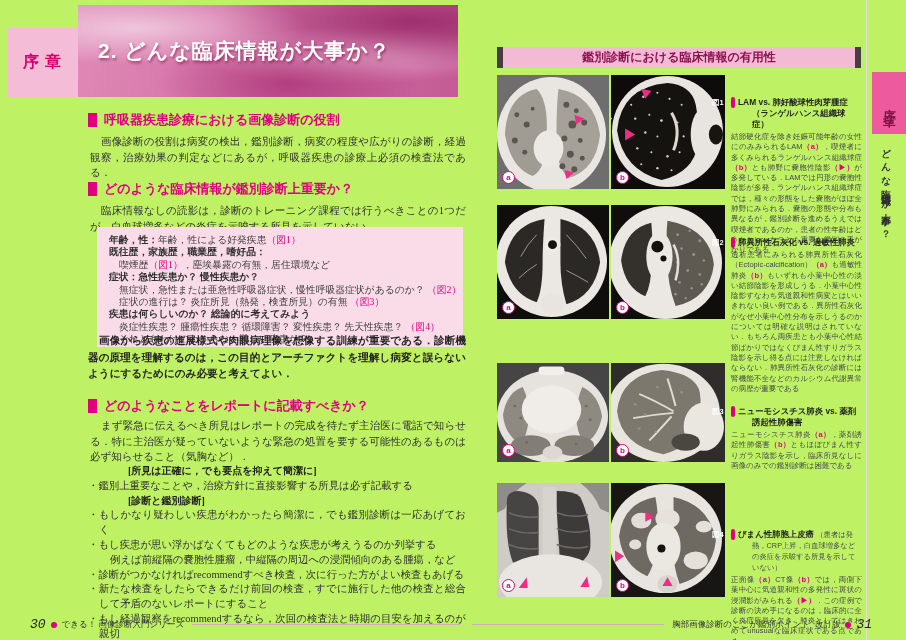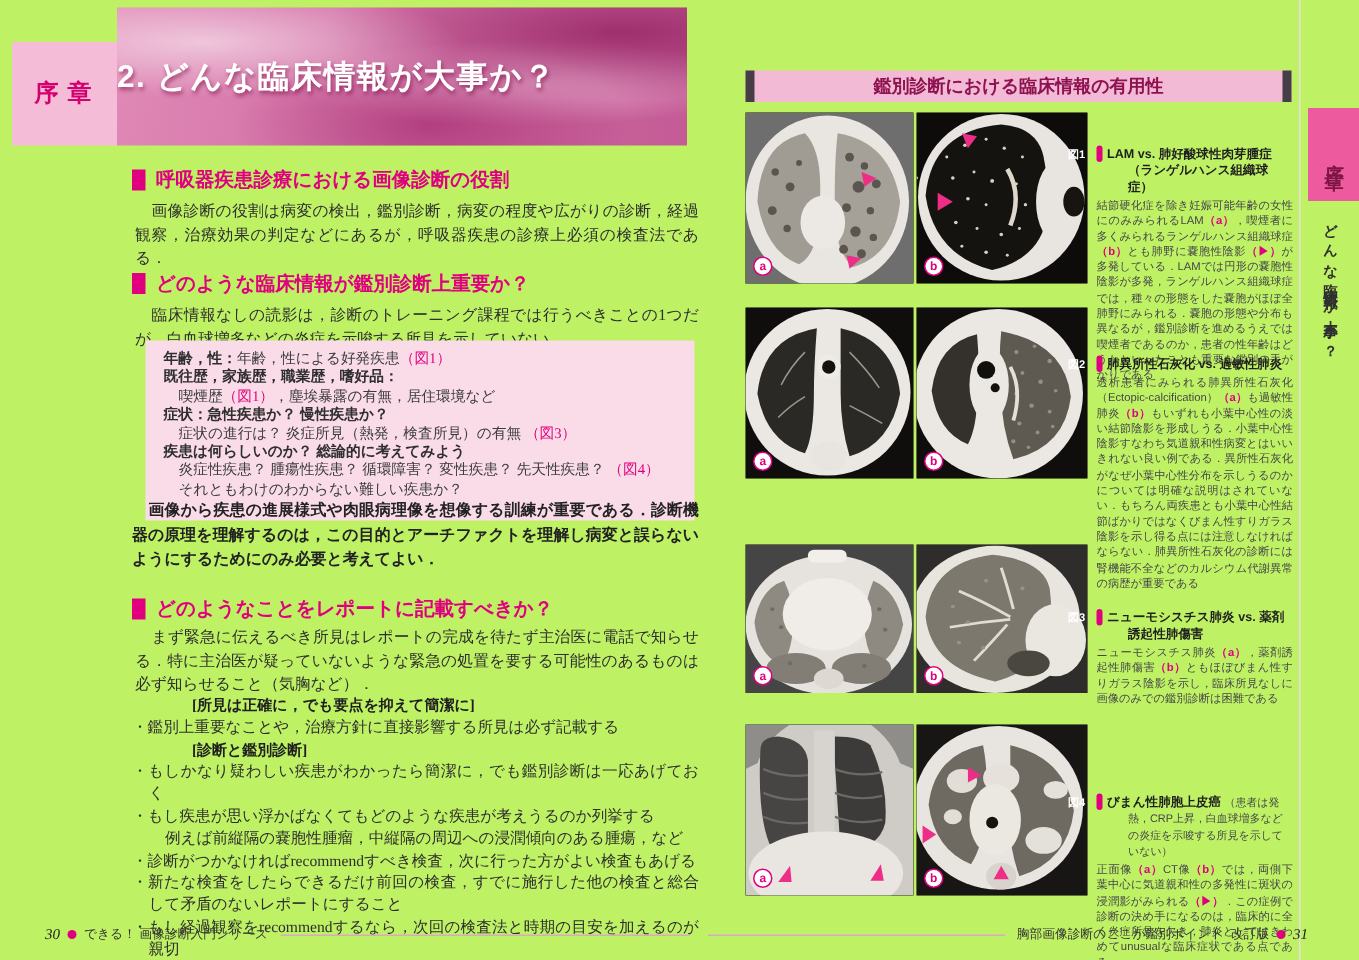--- a/index.html
+++ b/index.html
@@ -9,21 +9,21 @@
   .l-tab{position:absolute;left:8px;top:28px;width:70px;height:69px;background:#f4bcd7;
          display:flex;align-items:center;justify-content:center;color:#d4006e;
          font-size:16px;font-weight:bold;letter-spacing:6px;padding-left:4px;box-sizing:border-box;}
   .l-banner{position:absolute;left:78px;top:5px;width:380px;height:92px;display:flex;align-items:center;
     background:
       radial-gradient(ellipse at 15% 25%, rgba(255,255,255,.55), rgba(255,255,255,0) 38%),
       radial-gradient(ellipse at 55% 85%, rgba(150,20,95,.50), rgba(150,20,95,0) 45%),
       radial-gradient(ellipse at 88% 18%, rgba(125,8,75,.55), rgba(125,8,75,0) 42%),
       radial-gradient(ellipse at 72% 55%, rgba(255,230,242,.45), rgba(255,230,242,0) 40%),
       linear-gradient(100deg,#e089b6,#cf6ba2 55%,#c45b96);}
-  .l-title{color:#fff;font-size:21px;font-weight:bold;padding-left:0;letter-spacing:1px;
+  .l-title{color:#fff;font-size:21px;font-weight:bold;padding-left:20px;letter-spacing:1px;
            text-shadow:1px 2px 3px rgba(120,0,60,.6);}
   .h-sec{position:absolute;left:88px;color:#e0007f;font-size:13px;font-weight:bold;
          display:flex;align-items:center;justify-content:center;}
   .sq{width:9px;height:14px;background:#e0007f;display:inline-block;margin-right:7px;}
   .para{position:absolute;left:90px;width:376px;font-family:"Liberation Serif",serif;
         font-size:10.5px;color:#2e2e2e;line-height:15.5px;text-align:justify;text-indent:11px;}
   .clbox{position:absolute;left:97px;top:227px;width:366px;height:120px;background:#fadce9;
          padding:7px 10px 0 12px;box-sizing:border-box;}
   .cl-line{font-size:9.8px;line-height:12.4px;color:#3c3c3c;font-family:"Liberation Serif",serif;white-space:nowrap;}
   .cl-sub{padding-left:10px;}
@@ -32,21 +32,21 @@
   .note{position:absolute;left:88px;top:332px;width:378px;font-size:10.6px;font-weight:bold;color:#222;
         line-height:16.5px;text-indent:11px;text-align:justify;}
   .rep{position:absolute;left:88px;top:464px;width:378px;}
   .rep-h{font-family:"Liberation Serif",serif;font-weight:bold;font-size:10px;line-height:14.8px;color:#1e1e1e;margin-left:40px;}
   .rep-b{font-family:"Liberation Serif",serif;font-size:10.4px;line-height:14.8px;color:#2e2e2e;
          padding-left:11px;text-indent:-11px;text-align:justify;}
   .rep-s{font-family:"Liberation Serif",serif;font-size:10.4px;line-height:14.8px;color:#2e2e2e;padding-left:22px;}
   .foot{position:absolute;top:617px;display:flex;align-items:center;font-size:8.5px;color:#333;}
   .foot-l{left:30px;width:430px;}
   .foot-r{left:472px;width:400px;}
-  .pnum{font-family:Liberation Serif, serif;font-style:italic;font-size:10px;color:#222;}
+  .pnum{font-family:Liberation Mono, monospace;font-style:italic;font-size:13px;color:#222;}
   .dot{width:6px;height:6px;border-radius:50%;background:#e0007f;display:inline-block;margin:0 5px;}
   .rule{flex:1;height:1px;background:#d8a9c4;}
   .foot-l .rule{margin-left:8px;}
   .foot-r .rule{margin-right:8px;}
   
   .band{position:absolute;left:497px;top:47px;width:364px;height:21px;background:#f3bad6;
         display:flex;align-items:center;justify-content:center;color:#8e1150;font-weight:bold;font-size:12px;}
   .band-cap{position:absolute;top:47px;width:6px;height:21px;background:#463d46;}
   .img{position:absolute;overflow:hidden;background:#111;}
   .img svg{display:block;width:100%;height:100%;}
@@ -87,20 +87,21 @@
     <span class="sq"></span>
     <span>どのような臨床情報が鑑別診断上重要か？</span>
   </div>
   <div class="para" style="top:203px;">臨床情報なしの読影は，診断のトレーニング課程では行うべきことの1つだが，白血球増多などの炎症を示唆する所見を示していない．</div>
 
   <div class="clbox">
     <div class="cl-line"><span class="b">年齢，性：</span><span>年齢，性による好発疾患</span><span class="m">（図1）</span></div>
     <div class="cl-line"><span class="b">既往歴，家族歴，職業歴，嗜好品：</span></div>
     <div class="cl-line cl-sub"><span>喫煙歴</span><span class="m">（図1）</span><span>，塵埃暴露の有無，居住環境など</span></div>
     <div class="cl-line"><span class="b">症状：急性疾患か？ 慢性疾患か？</span></div>
+    <div class="cl-line cl-sub"><span>無症状，急性または亜急性呼吸器症状，慢性呼吸器症状があるのか？ </span><span class="m">（図2）</span></div>
     <div class="cl-line cl-sub"><span>症状の進行は？ 炎症所見（熱発，検査所見）の有無 </span><span class="m">（図3）</span></div>
     <div class="cl-line"><span class="b">疾患は何らしいのか？ 総論的に考えてみよう</span></div>
     <div class="cl-line cl-sub"><span>炎症性疾患？ 腫瘍性疾患？ 循環障害？ 変性疾患？ 先天性疾患？ </span><span class="m">（図4）</span></div>
     <div class="cl-line cl-sub"><span>それともわけのわからない難しい疾患か？</span></div>
   </div>
 
   <div class="note">画像から疾患の進展様式や肉眼病理像を想像する訓練が重要である．診断機器の原理を理解するのは，この目的とアーチファクトを理解し病変と誤らないようにするためにのみ必要と考えてよい．</div>
 
   <div class="h-sec" style="top:397px;">
     <span class="sq"></span>

